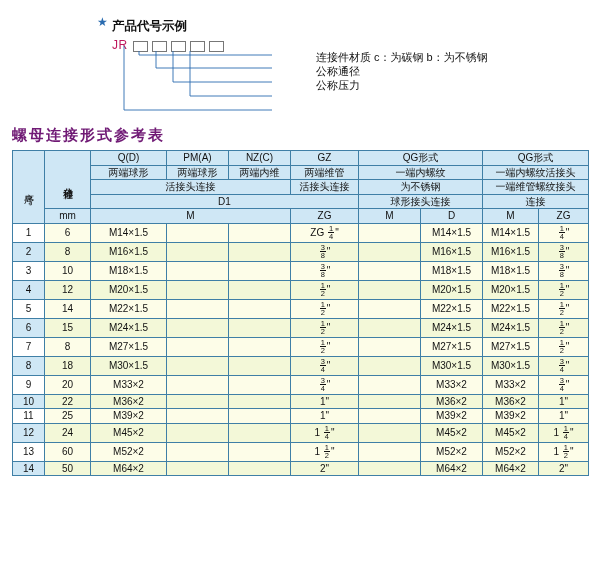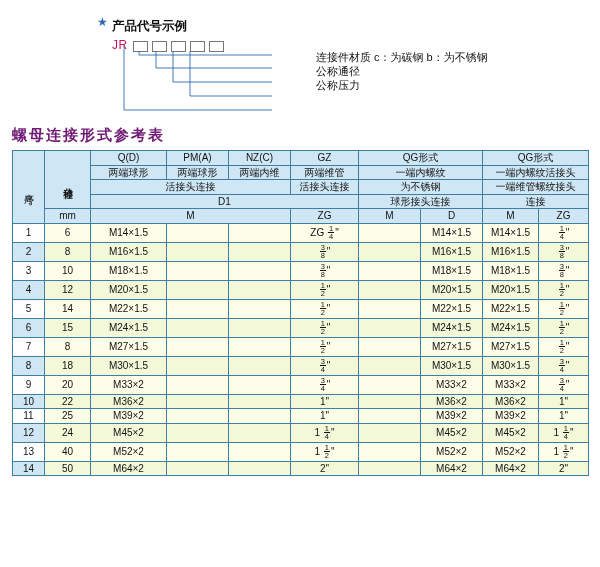--- a/index.html
+++ b/index.html
@@ -386,21 +386,21 @@
           <td></td>
           <td></td>
           <td><span class="mixed">1 </span><span class="frac"><span class="num">1</span><span class="den">4</span></span><span class="unit">"</span></td>
           <td></td>
           <td>M45×2</td>
           <td>M45×2</td>
           <td><span class="mixed">1 </span><span class="frac"><span class="num">1</span><span class="den">4</span></span><span class="unit">"</span></td>
         </tr>
         <tr class="row-odd">
           <td class="idx">13</td>
-          <td>40</td>
+          <td>60</td>
           <td>M52×2</td>
           <td></td>
           <td></td>
           <td><span class="mixed">1 </span><span class="frac"><span class="num">1</span><span class="den">2</span></span><span class="unit">"</span></td>
           <td></td>
           <td>M52×2</td>
           <td>M52×2</td>
           <td><span class="mixed">1 </span><span class="frac"><span class="num">1</span><span class="den">2</span></span><span class="unit">"</span></td>
         </tr>
         <tr class="row-even">

